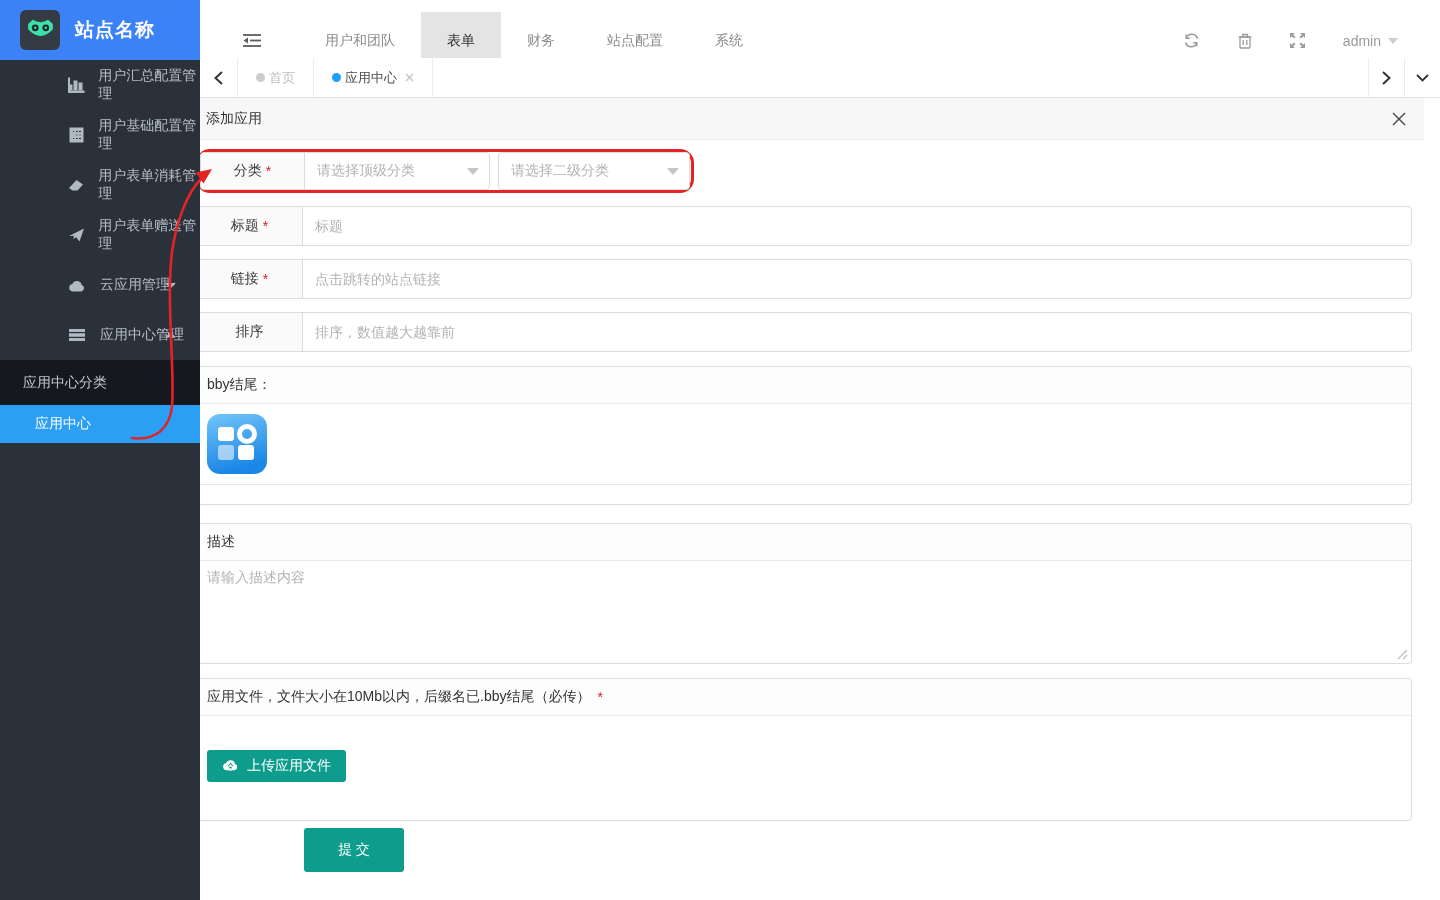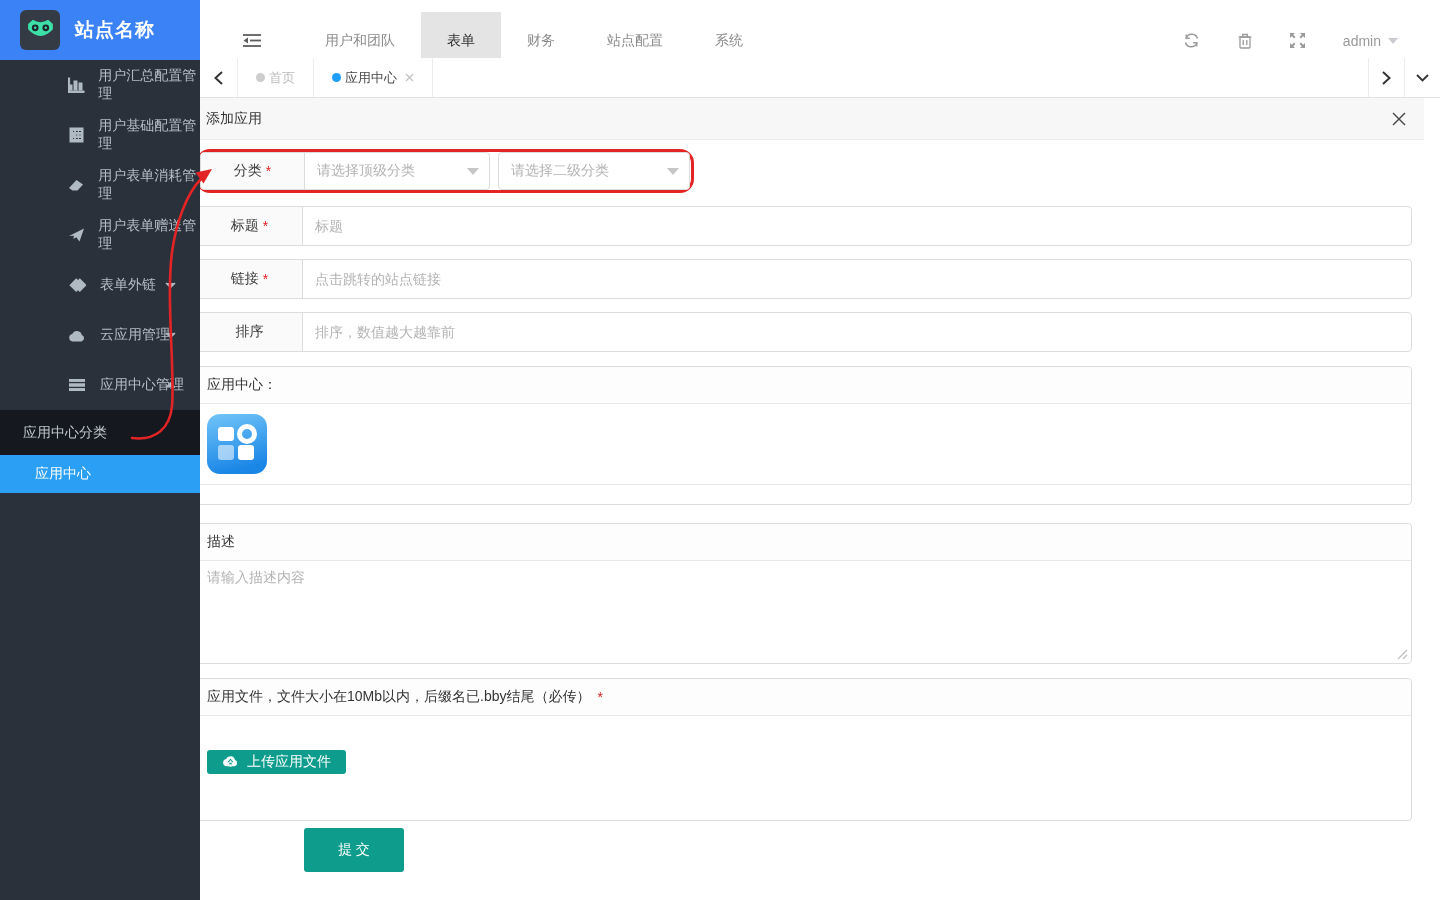--- a/index.html
+++ b/index.html
@@ -86,21 +86,21 @@
   .icon-body { height:80px; padding:10px; }
   .section-foot { height:20px; border-top:1px solid #e9e9e9; }
   .app-icon { width:60px; height:60px; display:block; cursor:pointer; }
 
   .desc-body { height:102px; position:relative; }
   .desc-body textarea { width:100%; height:100%; border:none; outline:none; resize:none;
     padding:8px 10px; font-size:14px; font-family:inherit; color:#333; background:transparent; }
   .resize-handle { position:absolute; right:3px; bottom:3px; cursor:nwse-resize; display:flex; }
 
   .file-body { height:104px; padding:34px 0 0 10px; }
-  .upload-btn { display:inline-flex; align-items:center; gap:8px; height:24px; padding:0 15px;
+  .upload-btn { display:inline-flex; align-items:center; gap:8px; height:32px; padding:0 15px;
     background:#0e9d8c; border:none; border-radius:3px; color:#fff; font-size:14px; cursor:pointer;
     font-family:inherit; }
   .submit-btn { display:block; margin:7px 0 0 108px; width:100px; height:44px; background:#0e9d8c;
     border:none; border-radius:3px; color:#fff; font-size:14px; cursor:pointer; font-family:Liberation Serif, serif; }
 
   .arrow-layer { position:absolute; left:0; top:0; width:1440px; height:900px;
     pointer-events:none; z-index:20; }
 </style>
 </head>
 <body>
@@ -161,34 +161,20 @@
       </span>
       <span>用户表单消耗管理</span>
     </div>
     <div class="menu-item">
       <span class="mi-icon">
         <svg width="17" height="16" viewBox="0 0 17 16">
             <path d="M1 9 L16 1.5 L11.5 14.5 L8.2 10.2 L5.5 12 L5.8 8.8 Z" stroke-width="0"></path>
           </svg>
       </span>
       <span>用户表单赠送管理</span>
-    </div>
-    <div class="menu-item">
-      <span class="mi-icon">
-        <svg width="18" height="15" viewBox="0 0 18 15" fill="none" stroke-width="1.7">
-            <rect x="4.2" y="3.2" width="8" height="8" transform="rotate(45 8.2 7.2)"></rect>
-            <rect x="7.8" y="3.2" width="8" height="8" transform="rotate(45 11.8 7.2)"></rect>
-          </svg>
-      </span>
-      <span>表单外链</span>
-      <span class="mi-chevron">
-        <svg width="11" height="7" viewBox="0 0 11 7" fill="none" stroke="#8a949d" stroke-width="1.5">
-            <polyline points="1,1 5.5,5.5 10,1"></polyline>
-          </svg>
-      </span>
     </div>
     <div class="menu-item">
       <span class="mi-icon">
         <svg width="18" height="13" viewBox="0 0 18 13">
             <path d="M4.5 12.5 A3.8 3.8 0 0 1 4.3 5 A5 5 0 0 1 13.8 6 A3.4 3.4 0 0 1 13.5 12.5 Z" stroke-width="0"></path>
           </svg>
       </span>
       <span>云应用管理</span>
       <span class="mi-chevron">
         <svg width="11" height="7" viewBox="0 0 11 7" fill="none" stroke="#8a949d" stroke-width="1.5">
@@ -355,21 +341,21 @@
     <div class="row">
       <div class="cell-label">
         <span>排序</span>
       </div>
       <input type="text" placeholder="排序，数值越大越靠前" style="">
     </div>
 
     
     <div class="section">
       <div class="section-head">
-        <span>应用中心：</span>
+        <span>bby结尾：</span>
       </div>
       <div class="icon-body">
         <span class="app-icon">
           <svg width="60" height="60" viewBox="0 0 60 60">
             <defs>
                 <linearGradient id="bgrad" x1="0" y1="0" x2="0.25" y2="1">
               <stop offset="0" stop-color="#72c5f8"></stop>
                   <stop offset="1" stop-color="#1a86e6"></stop>
             </linearGradient>
               </defs>

